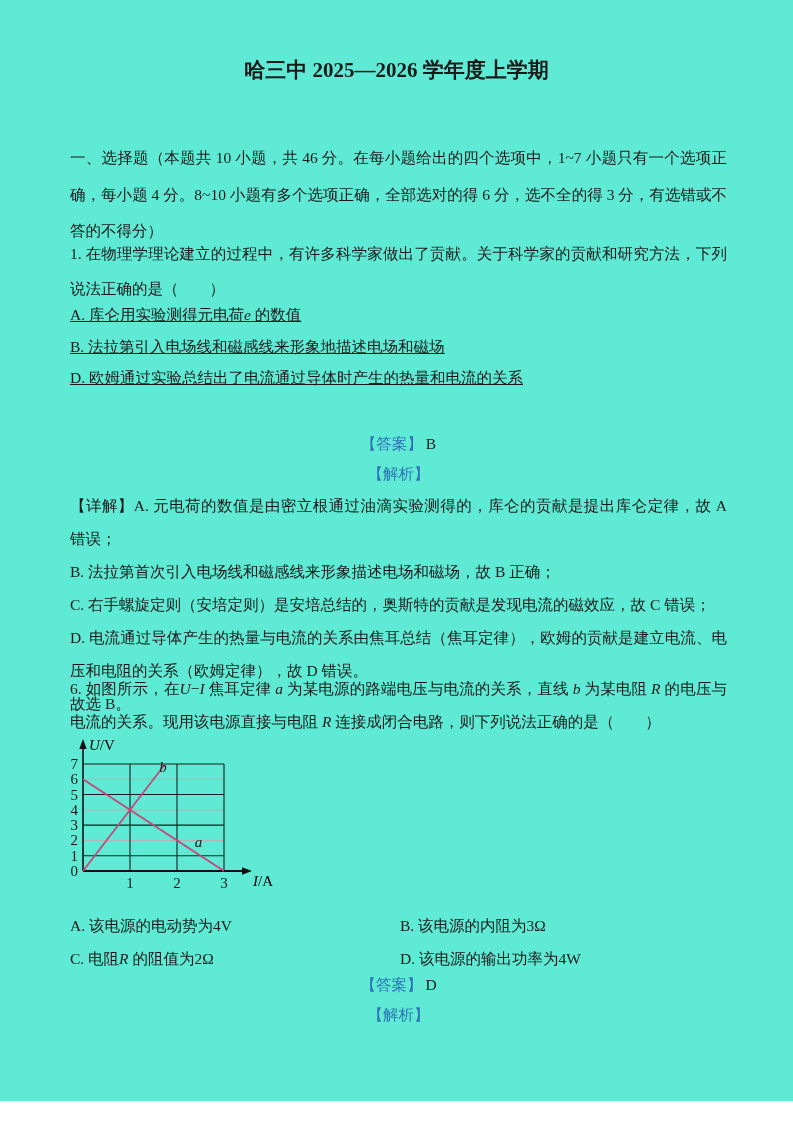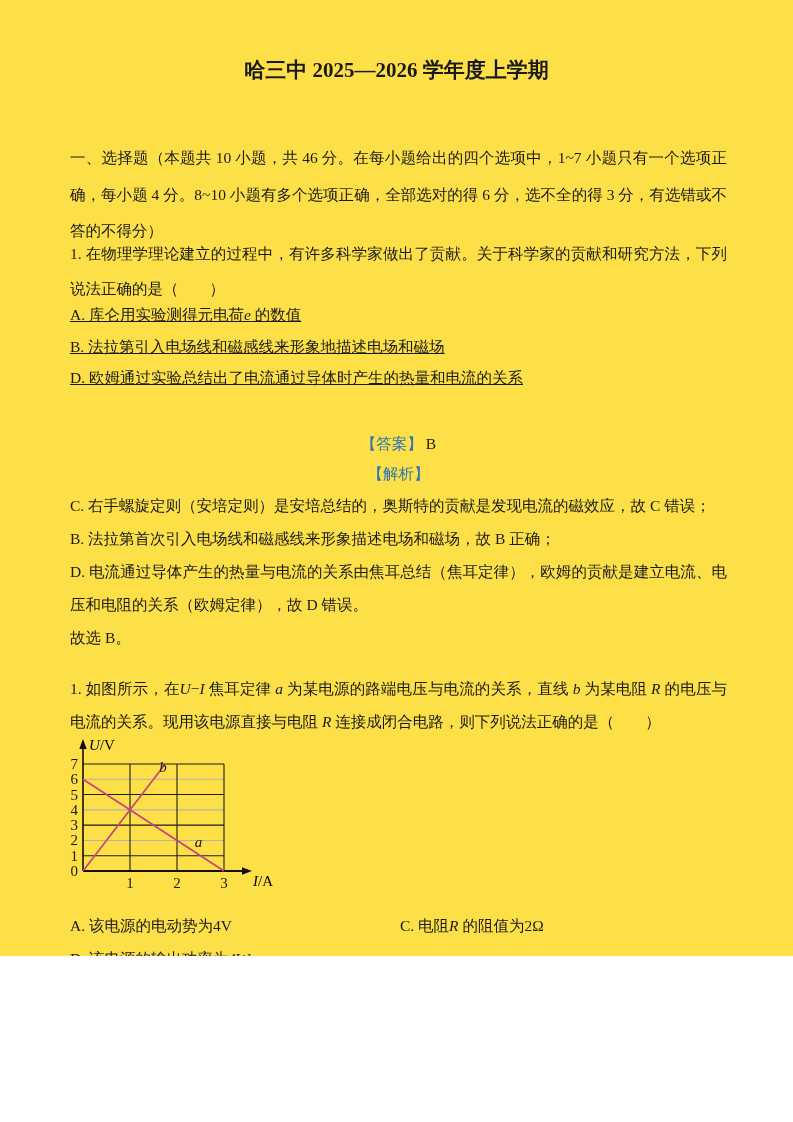--- a/index.html
+++ b/index.html
@@ -1,16 +1,16 @@
 <!DOCTYPE html>
 <html><head>
 <meta charset="utf-8">
 <style>
   html,body{margin:0;padding:0;background:#fff;}
-  .page{position:relative;width:793px;height:956px;background:#fde047;overflow:hidden;
+  .page{position:relative;width:793px;height:1101px;background:#5eead4;overflow:hidden;
         font-family:"Liberation Serif","DejaVu Serif",serif;color:#1a1a1a;font-size:15.5px;}
   .abs{position:absolute;}
   .title{left:0;width:793px;text-align:center;font-weight:bold;font-size:21px;line-height:28px;}
   .sec{left:70px;width:657px;font-weight:normal;line-height:36.5px;text-align:justify;}
   .stem{left:70px;width:657px;line-height:35px;text-align:justify;}
   .optblock{left:70px;width:657px;text-decoration:underline;}
   .optline{line-height:31.5px;}
   .oneline{left:70px;width:657px;line-height:31px;text-align:center;}
   .detail{left:70px;width:657px;}
   .para{line-height:33px;text-align:justify;margin:0;}
@@ -41,27 +41,28 @@
   </div>
 
   <div class="abs oneline" style="top:428px">
     <span class="blue">【答案】</span><span class="ansval">B</span>
   </div>
   <div class="abs oneline" style="top:458px">
     <span class="blue">【解析】</span>
   </div>
 
   <div class="abs detail" style="top:489px">
+    <p class="para">【详解】A. 元电荷的数值是由密立根通过油滴实验测得的，库仑的贡献是提出库仑定律，故 A 错误；</p>
+    <p class="para">B. 法拉第首次引入电场线和磁感线来形象描述电场和磁场，故 B 正确；</p>
     <p class="para">C. 右手螺旋定则（安培定则）是安培总结的，奥斯特的贡献是发现电流的磁效应，故 C 错误；</p>
-    <p class="para">B. 法拉第首次引入电场线和磁感线来形象描述电场和磁场，故 B 正确；</p>
     <p class="para">D. 电流通过导体产生的热量与电流的关系由焦耳总结（焦耳定律），欧姆的贡献是建立电流、电压和电阻的关系（欧姆定律），故 D 错误。</p>
     <p class="para">故选 B。</p>
   </div>
 
-  <div class="abs q2stem" style="top:672px"><span>1. 如图所示，在</span><span class="it">U</span><span>−</span><span class="it">I</span><span> 焦耳定律 </span><span class="it">a</span><span> 为某电源的路端电压与电流的关系，直线 </span><span class="it">b</span><span> 为某电阻 </span><span class="it">R</span><span> 的电压与电流的关系。现用该电源直接与电阻 </span><span class="it">R</span><span> 连接成闭合电路，则下列说法正确的是（　　）</span></div>
+  <div class="abs q2stem" style="top:672px"><span>6. 如图所示，在</span><span class="it">U</span><span>−</span><span class="it">I</span><span> 焦耳定律 </span><span class="it">a</span><span> 为某电源的路端电压与电流的关系，直线 </span><span class="it">b</span><span> 为某电阻 </span><span class="it">R</span><span> 的电压与电流的关系。现用该电源直接与电阻 </span><span class="it">R</span><span> 连接成闭合电路，则下列说法正确的是（　　）</span></div>
 
   <div class="abs graphwrap">
     <svg id="graph-svg" width="300" height="172" viewBox="0 0 300 172">
         <line x1="21" y1="122.71428571428571" x2="162" y2="122.71428571428571" stroke="#1c1c1c" stroke-width="1.1"></line>
         <line x1="21" y1="107.42857142857143" x2="162" y2="107.42857142857143" stroke="#b3b3b3" stroke-width="1.1"></line>
         <line x1="21" y1="92.14285714285714" x2="162" y2="92.14285714285714" stroke="#1c1c1c" stroke-width="1.1"></line>
         <line x1="21" y1="76.85714285714286" x2="162" y2="76.85714285714286" stroke="#b3b3b3" stroke-width="1.1"></line>
         <line x1="21" y1="61.57142857142857" x2="162" y2="61.57142857142857" stroke="#1c1c1c" stroke-width="1.1"></line>
         <line x1="21" y1="46.28571428571428" x2="162" y2="46.28571428571428" stroke="#b3b3b3" stroke-width="1.1"></line>
         <line x1="21" y1="31" x2="162" y2="31" stroke="#1c1c1c" stroke-width="1.1"></line>
@@ -87,20 +88,21 @@
         <text x="191" y="153" font-size="15"><tspan font-style="italic">I</tspan><tspan>/A</tspan></text>
         <polyline points="21,46.28571428571428 162,138" fill="none" stroke="#c8437a" stroke-width="1.7"></polyline>
         <text x="132.86" y="114.30714285714285" text-anchor="start" font-size="15" fill="#1a1a1a" font-style="italic">a</text>
         <polyline points="21,138 103.25,31" fill="none" stroke="#c8437a" stroke-width="1.7"></polyline>
         <text x="97.14" y="39.407142857142844" text-anchor="start" font-size="15" fill="#1a1a1a" font-style="italic">b</text>
       </svg>
   </div>
 
   <div class="abs grid2" style="top:897px">
     <div><span>A. 该电源的电动势为4V</span></div>
+    <div><span>B. 该电源的内阻为3Ω</span></div>
     <div><span>C. 电阻</span><span class="it">R</span><span> 的阻值为2Ω</span></div>
     <div><span>D. 该电源的输出功率为4W</span></div>
   </div>
 
   <div class="abs oneline" style="top:969px">
     <span class="blue">【答案】</span><span class="ansval">D</span>
   </div>
   <div class="abs oneline" style="top:999px">
     <span class="blue">【解析】</span>
   </div>

